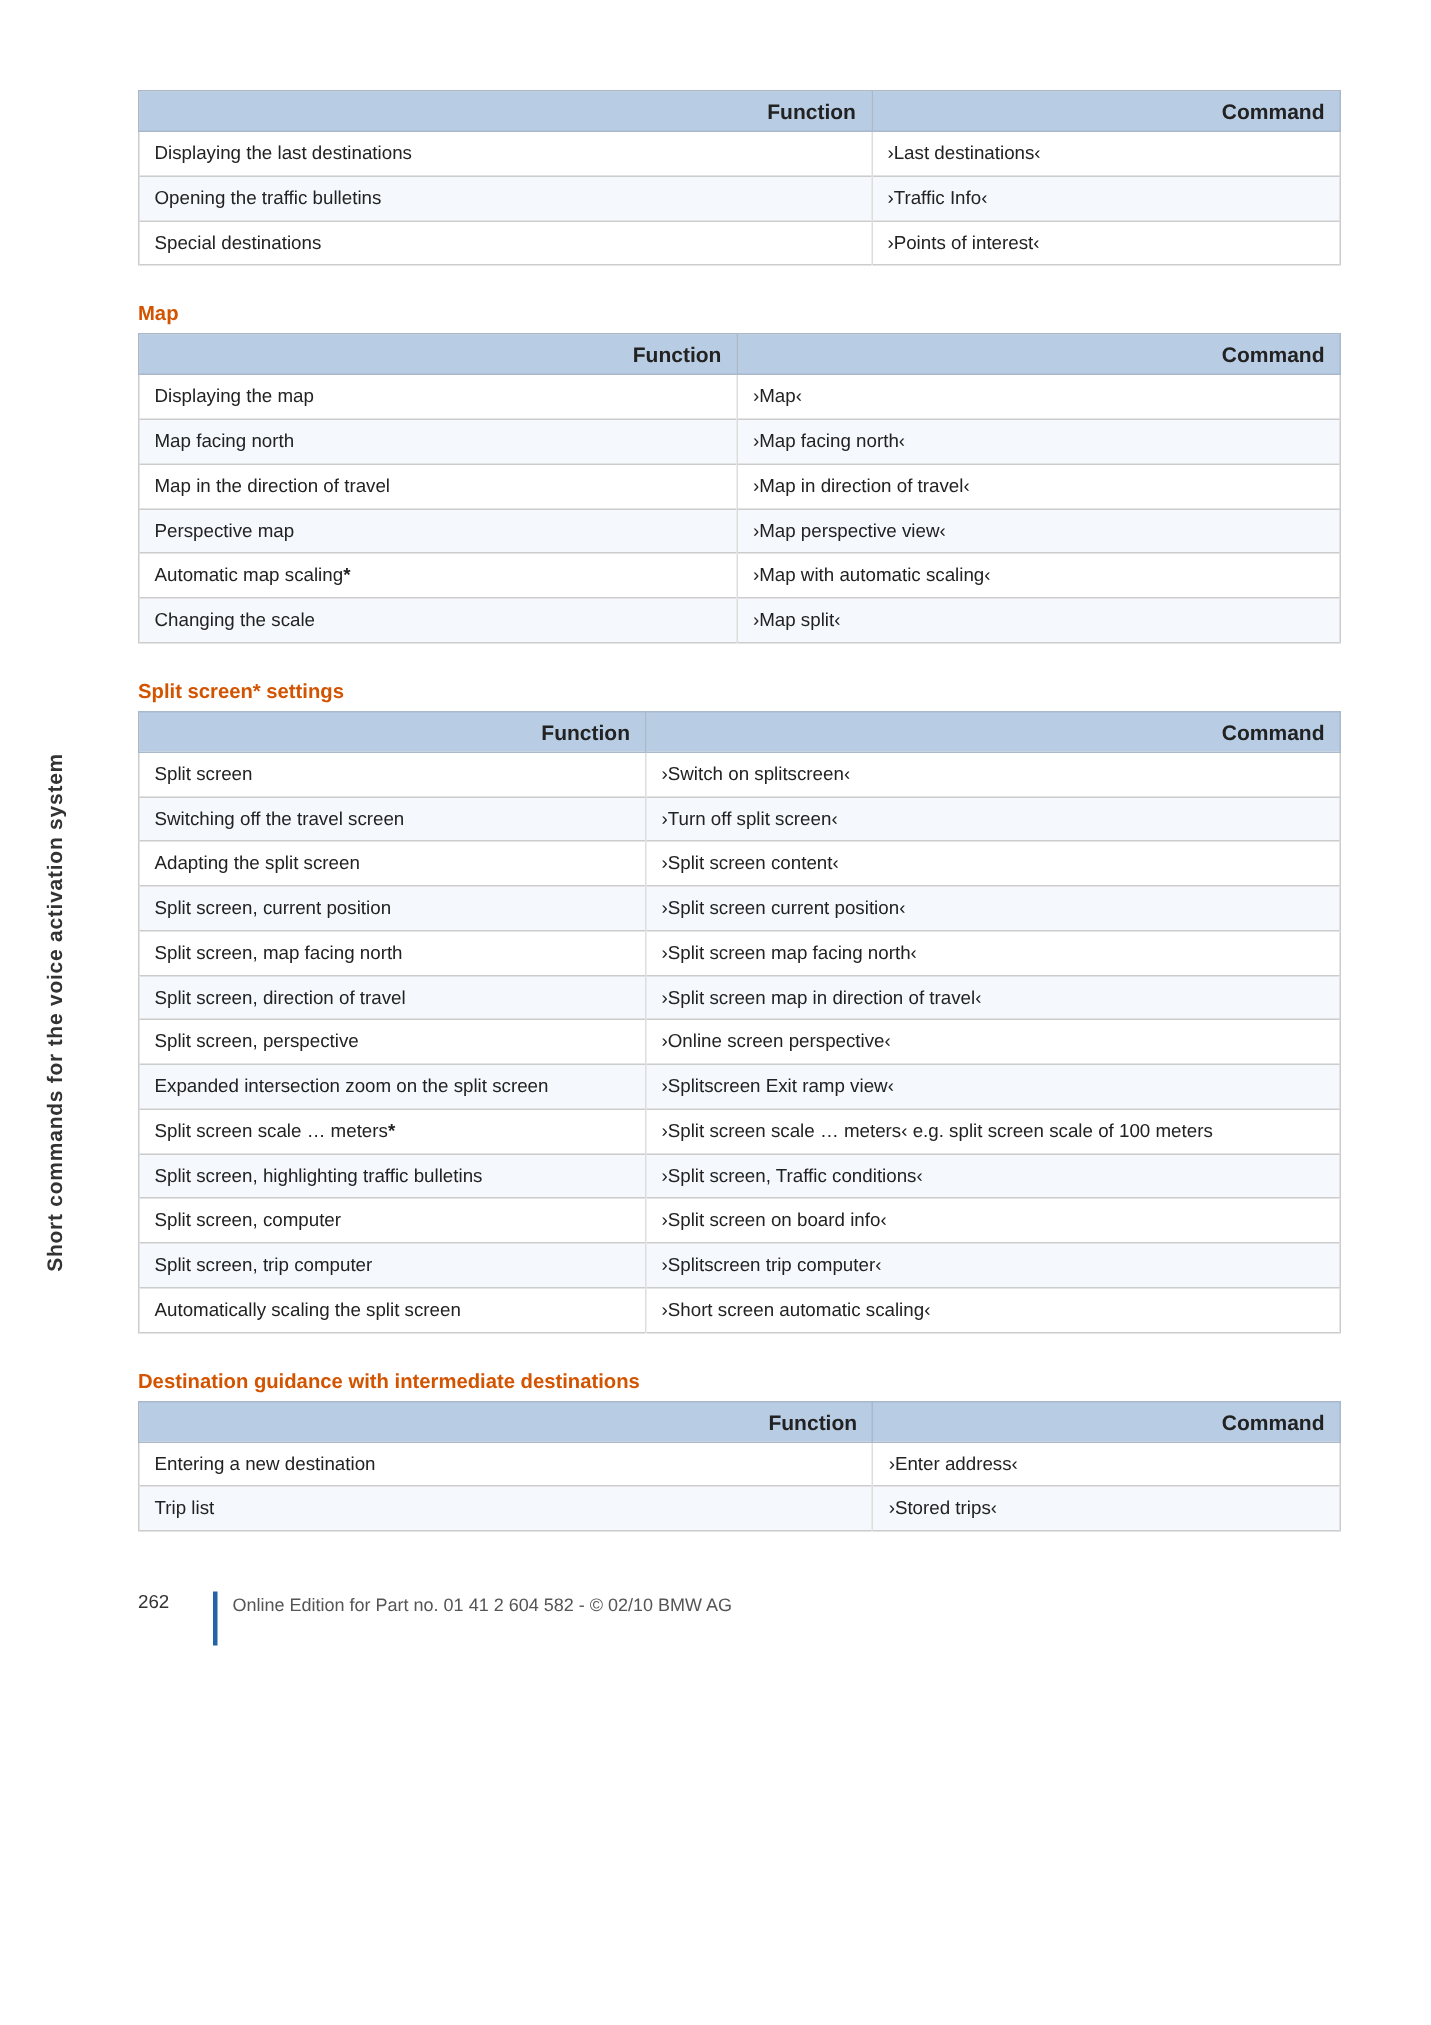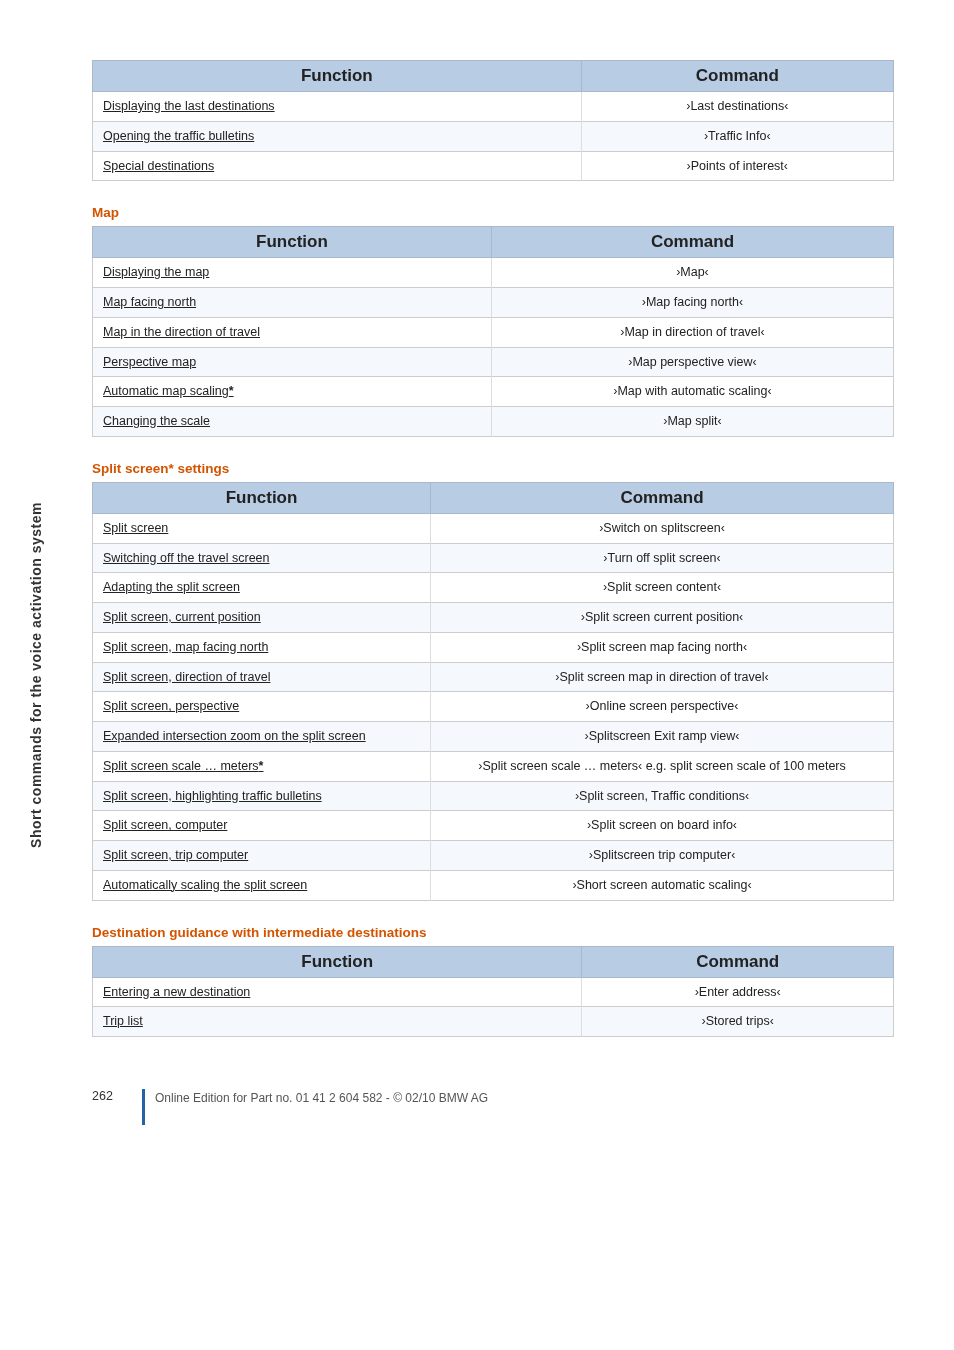--- a/index.html
+++ b/index.html
@@ -63,24 +63,24 @@
       width: 100%;
       border-collapse: collapse;
       margin-bottom: 0;
     }
 
     table thead tr {
       background-color: #b8cce4;
     }
 
     table thead th {
-      text-align: center;
+      text-align: right;
       padding: 5px 10px;
       font-weight: bold;
-      font-size: 17px;
+      font-size: 14px;
       color: #222;
       border: 1px solid #aab8cc;
     }
 
     table tbody tr {
       border-bottom: 1px solid #ccc;
     }
 
     table tbody tr:nth-child(even) {
       background-color: #f5f8fc;
@@ -94,34 +94,32 @@
       padding: 5px 10px;
       font-size: 12.5px;
       border-left: 1px solid #ddd;
       border-right: 1px solid #ddd;
       vertical-align: top;
       line-height: 1.5;
     }
 
     table tbody td:first-child {
       border-left: 1px solid #ccc;
-      text-decoration: underline;
     }
 
     table tbody td:last-child {
       border-right: 1px solid #ccc;
-      text-align: center;
     }
 
     .bold-star {
       font-weight: bold;
     }
 
     .footer {
-      margin-top: 52px;
+      margin-top: 40px;
       display: flex;
       align-items: flex-start;
       gap: 10px;
     }
 
     .footer-page {
       font-size: 12.5px;
       color: #333;
       min-width: 40px;
     }

